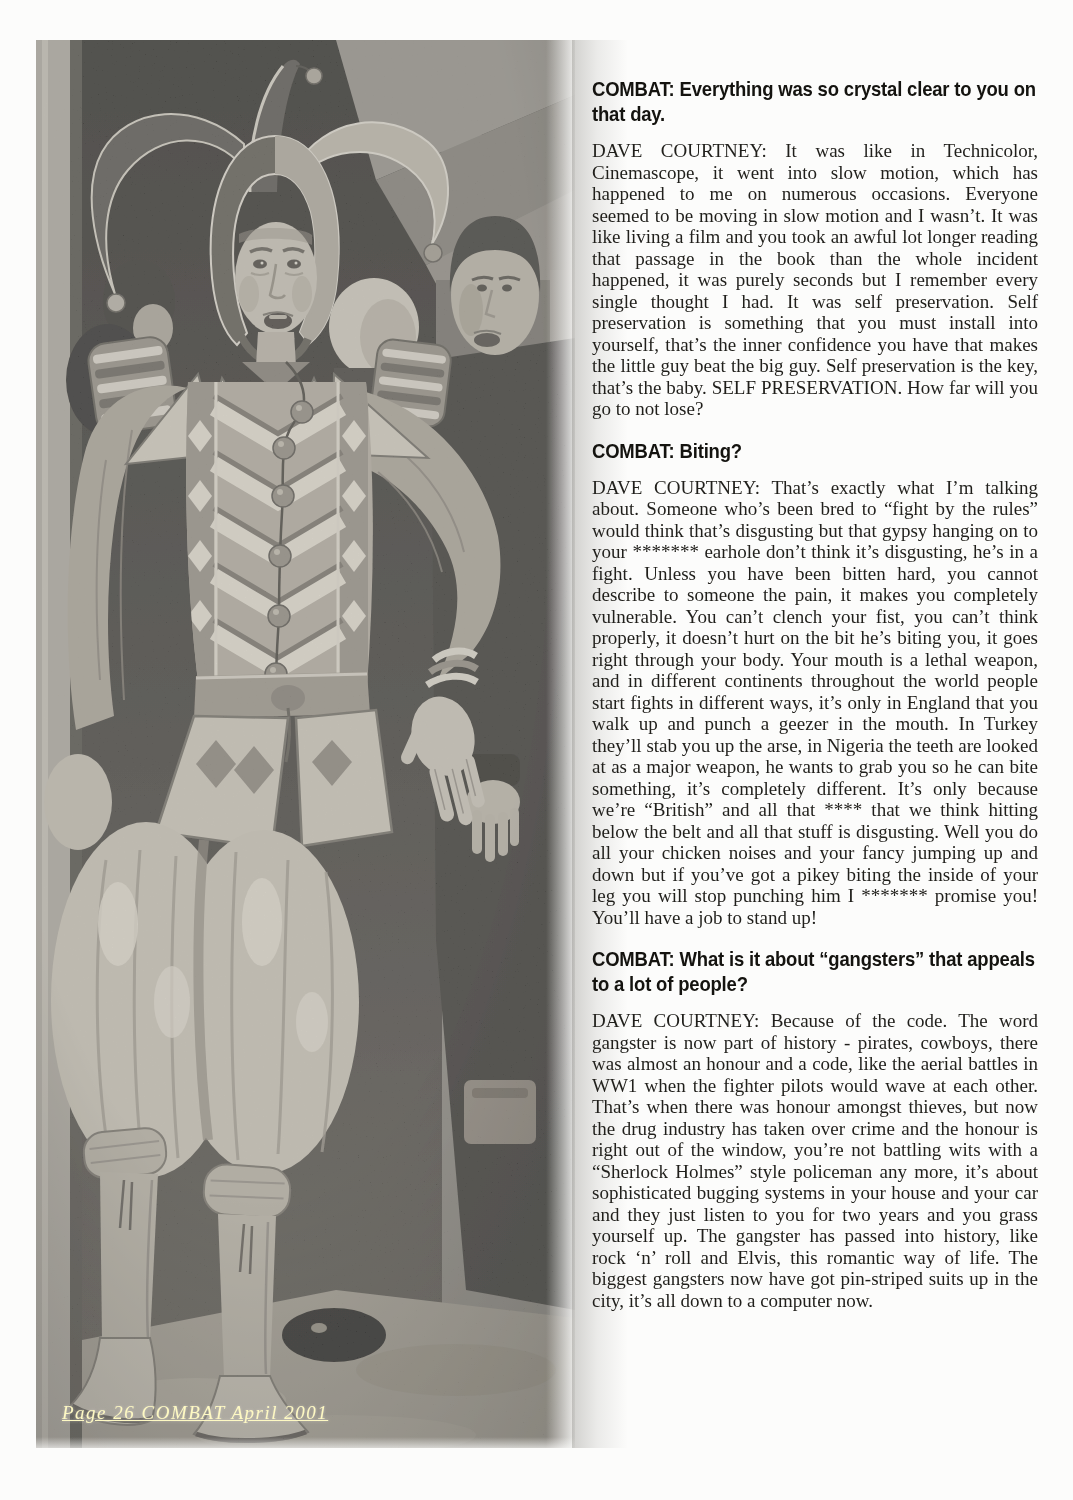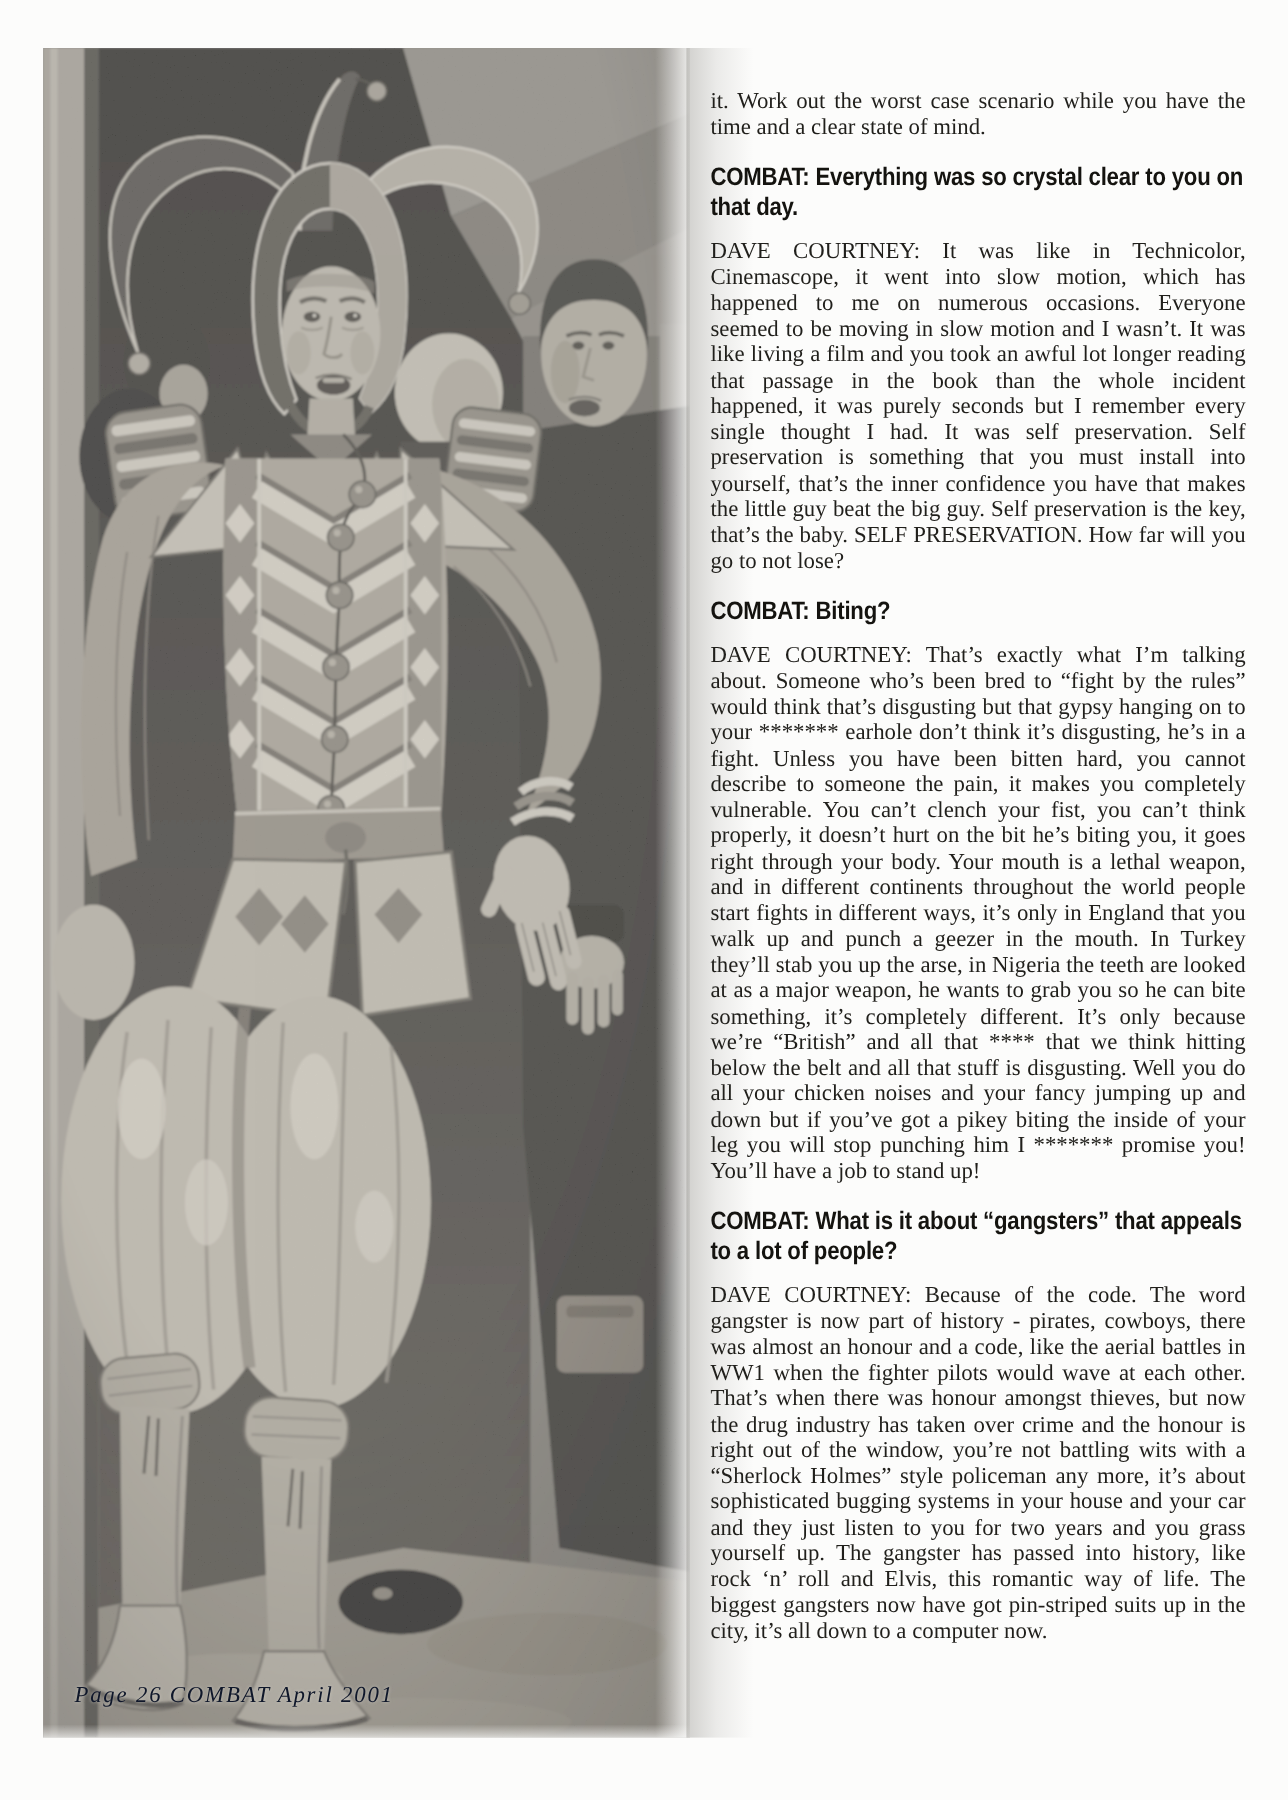--- a/index.html
+++ b/index.html
@@ -22,23 +22,24 @@
     pointer-events:none;
   }
   .photo-fade-bottom {
     position:absolute; left:0; bottom:-1px; width:100%; height:12px;
     background:linear-gradient(to bottom, rgba(252,252,251,0), rgba(252,252,251,0.7));
     pointer-events:none;
   }
   .page-footer {
     position:absolute; left:26px; bottom:24px;
     font:italic 19px/22px "Liberation Serif", serif;
-    color:#0f172a; letter-spacing:1.5px;
+    color:#fef9c3; letter-spacing:1.5px;
     text-shadow:0 0 3px rgba(210,206,196,0.8);
     white-space:nowrap;
+    text-decoration:underline;
   }
 
   
   .scan-shadow {
     position:absolute; left:572px; top:40px; width:56px; height:1408px;
     background:linear-gradient(to right, rgba(110,108,101,0.30), rgba(110,108,101,0.12) 45%, rgba(110,108,101,0) 100%);
     pointer-events:none;
   }
 
   
@@ -299,21 +300,20 @@
 
     <div class="photo-fade-right"></div>
     <div class="photo-fade-bottom"></div>
     <div class="page-footer">Page 26 COMBAT  April 2001</div>
   </div>
 
   <div class="scan-shadow"></div>
 
   <div class="column">
 
-    <p class="body">it.  Work out the worst case scenario while you have the time and a clear state of mind.</p>
 
     <h3 class="question">COMBAT: Everything was so crystal clear to you on that day.</h3>
     <p class="body"><strong class="speaker">DAVE COURTNEY:</strong> <span>It was like in Technicolor, Cinemascope, it went into slow motion, which has happened to me on numerous occasions.  Everyone seemed to be moving in slow motion and I wasn’t.  It was like living a film and you took an awful lot longer reading that passage in the book than the whole incident happened, it was purely seconds but I remember every single thought I had.  It was self preservation.  Self preservation is something that you must install into yourself, that’s the inner confidence you have that makes the little guy beat the big guy.  Self preservation is the key, that’s the baby.  SELF PRESERVATION.  How far will you go to not lose?</span></p>
 
     <h3 class="question">COMBAT: Biting?</h3>
     <p class="body"><strong class="speaker">DAVE COURTNEY:</strong> <span>That’s exactly what I’m talking about.  Someone who’s been bred to “fight by the rules” would think that’s disgusting but that gypsy hanging on to your ******* earhole don’t think it’s disgusting, he’s in a fight.  Unless you have been bitten hard, you cannot describe to someone the pain, it makes you completely vulnerable.  You can’t clench your fist, you can’t think properly, it doesn’t hurt on the bit he’s biting you, it goes right through your body.  Your mouth is a lethal weapon, and in different continents throughout the world people start fights in different ways, it’s only in England that you walk up and punch a geezer in the mouth.  In Turkey they’ll stab you up the arse, in Nigeria the teeth are looked at as a major weapon, he wants to grab you so he can bite something, it’s completely different.  It’s only because we’re “British” and all that **** that we think hitting below the belt and all that stuff is disgusting.  Well you do all your chicken noises and your fancy jumping up and down but if you’ve got a pikey biting the inside of your leg you will stop punching him I ******* promise you!  You’ll have a job to stand up!</span></p>
 
     <h3 class="question">COMBAT: What is it about “gangsters” that appeals to a lot of people?</h3>
     <p class="body"><strong class="speaker">DAVE COURTNEY:</strong> <span>Because of the code.  The word gangster is now part of history - pirates, cowboys, there was almost an honour and a code, like the aerial battles in WW1 when the fighter pilots would wave at each other.  That’s when there was honour amongst thieves, but now the drug industry has taken over crime and the honour is right out of the window, you’re not battling wits with a “Sherlock Holmes” style policeman any more, it’s about sophisticated bugging systems in your house and your car and they just listen to you for two years and you grass yourself up.  The gangster has passed into history, like rock ‘n’ roll and Elvis, this romantic way of life.  The biggest gangsters now have got pin-striped suits up in the city, it’s all down to a computer now.</span></p>
 

